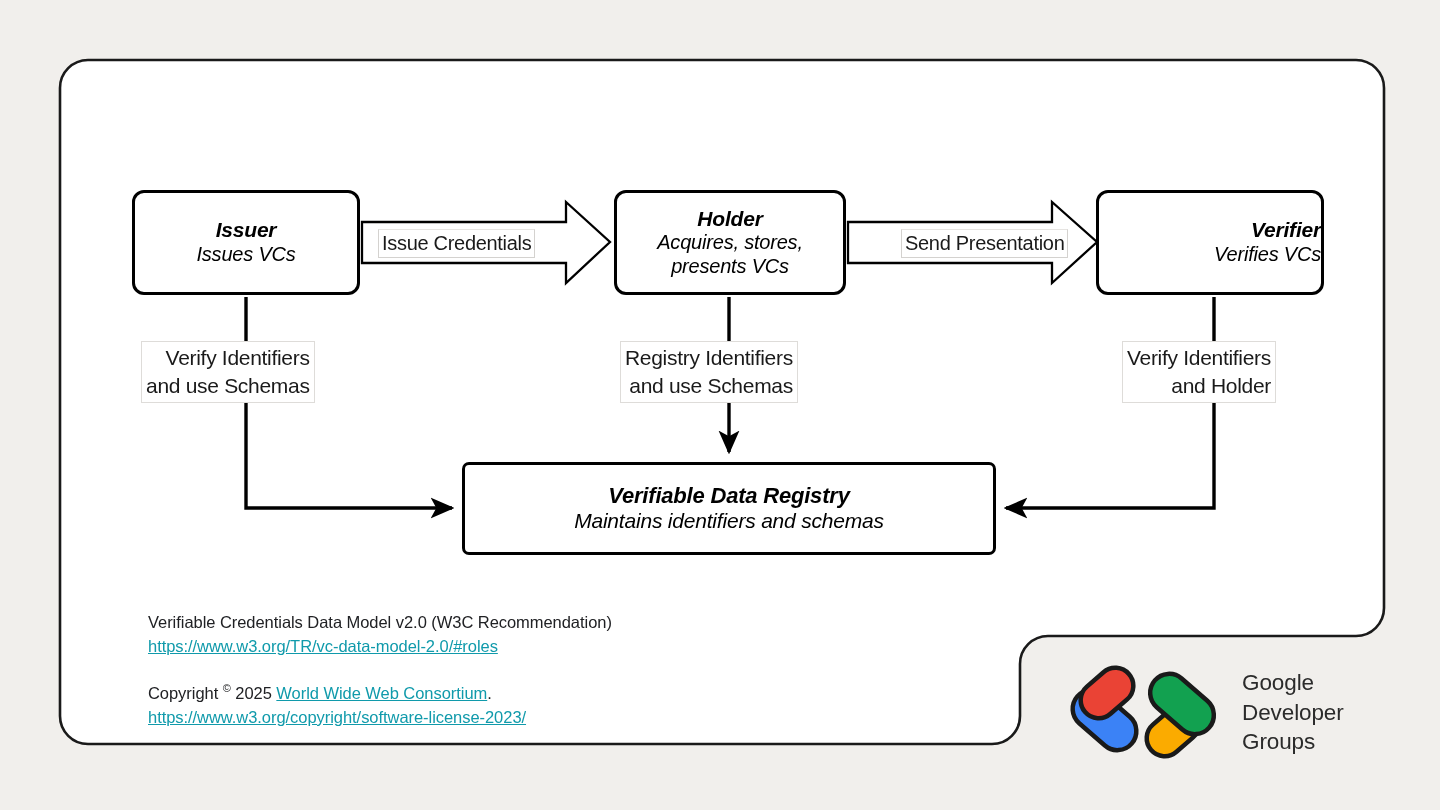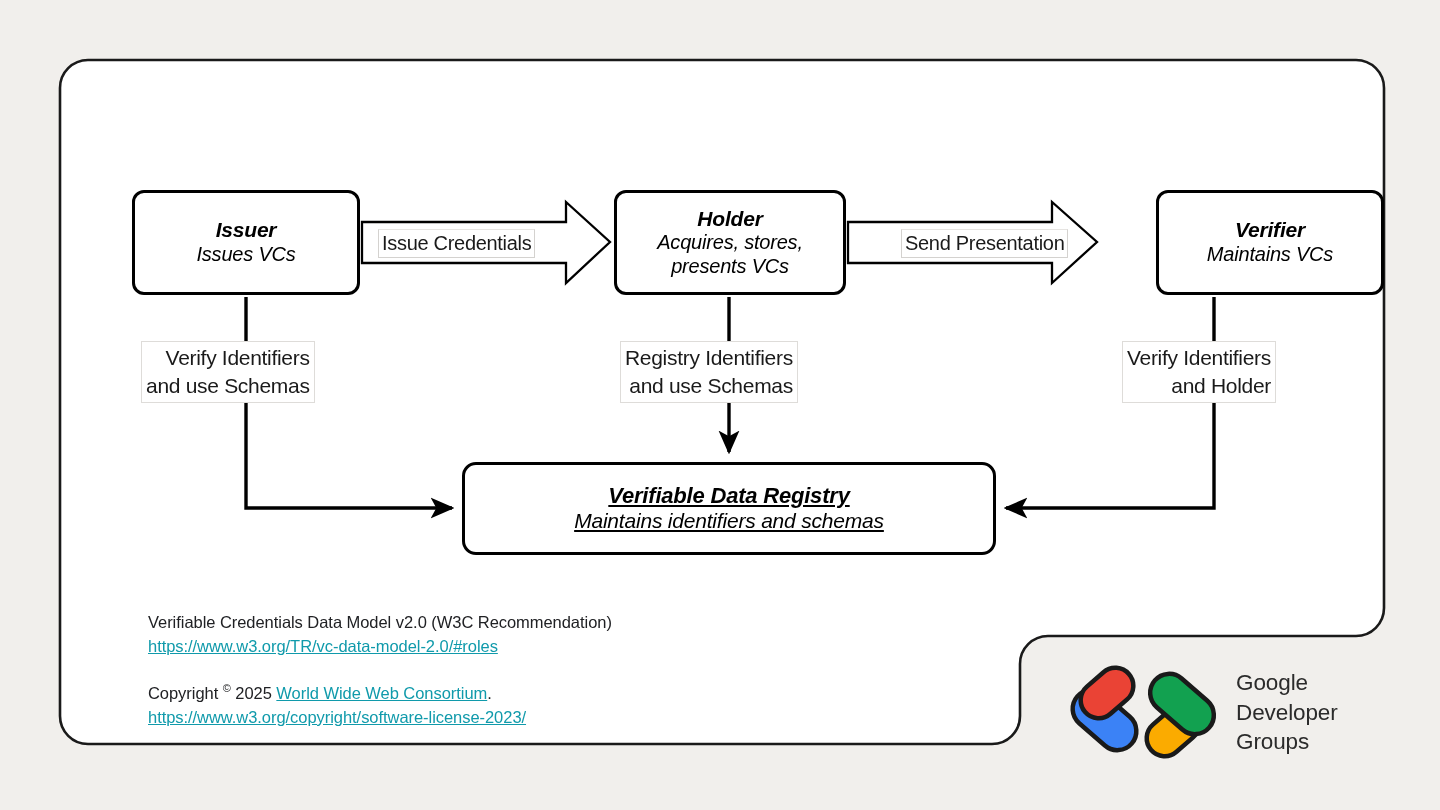--- a/index.html
+++ b/index.html
@@ -36,22 +36,22 @@
     font-size:21px;color:#000;letter-spacing:-0.2px;
     white-space:nowrap;
   }
   .node .t2{
     font-style:italic;font-size:20px;color:#000;
     letter-spacing:-0.2px;
   }
 
   #node-issuer{left:132px;top:190px;width:228px;height:105px;}
   #node-holder{left:614px;top:190px;width:232px;height:105px;}
-  #node-verifier{left:1156px;top:190px;width:228px;height:105px;}
-  #node-registry{left:462px;top:462px;width:534px;height:93px;border-radius:14px;text-decoration:underline;}
+  #node-verifier{left:1096px;top:190px;width:228px;height:105px;align-items:flex-end;}
+  #node-registry{left:462px;top:462px;width:534px;height:93px;border-radius:7px;}
   #node-registry .t1{font-size:22px;}
   #node-registry .t2{font-size:21px;}
 
   
   .flowlabel{
     position:absolute;
     background:#ffffff;
     border:1px solid #d4d2cf;
     border-top-color:#e6e4e1;
     font-size:20px;color:#1a1a1a;
@@ -82,21 +82,21 @@
   #vlbl-right{left:1122px;top:341px;}
 
   
   .footer{position:absolute;left:148px;top:610px;width:780px;}
   .footer p{margin:0;font-size:16.5px;color:#202124;line-height:1.46;letter-spacing:-0.05px;}
   .footer .gap{height:22px;}
   .footer a{color:#109aab;text-decoration:underline;}
   .sup{font-size:11px;vertical-align:super;}
 
   
-  .gdg{position:absolute;left:1068px;top:665px;display:flex;align-items:center;gap:18px;}
+  .gdg{position:absolute;left:1068px;top:665px;display:flex;align-items:center;gap:24px;}
   .gdg-mark{width:150px;height:95px;}
   .gdg-words{
     font-size:22.5px;color:#2b2b2b;line-height:1.33;letter-spacing:-0.1px;
     font-family:"Liberation Sans","DejaVu Sans",sans-serif;
   }
 </style>
 </head>
 <body>
 
 <div id="stage">
@@ -148,21 +148,21 @@
     </div>
 
     <div class="node" id="node-holder">
       <div class="t1">Holder</div>
       <div class="t2">Acquires, stores,</div>
       <div class="t2">presents VCs</div>
     </div>
 
     <div class="node" id="node-verifier">
       <div class="t1">Verifier</div>
-      <div class="t2">Maintains VCs</div>
+      <div class="t2">Verifies VCs</div>
     </div>
 
     <div class="node" id="node-registry">
       <div class="t1">Verifiable Data Registry</div>
       <div class="t2">Maintains identifiers and schemas</div>
     </div>
 
     <div class="flowlabel" id="lbl-issue">Issue Credentials</div>
     <div class="flowlabel" id="lbl-send">Send Presentation</div>
 

